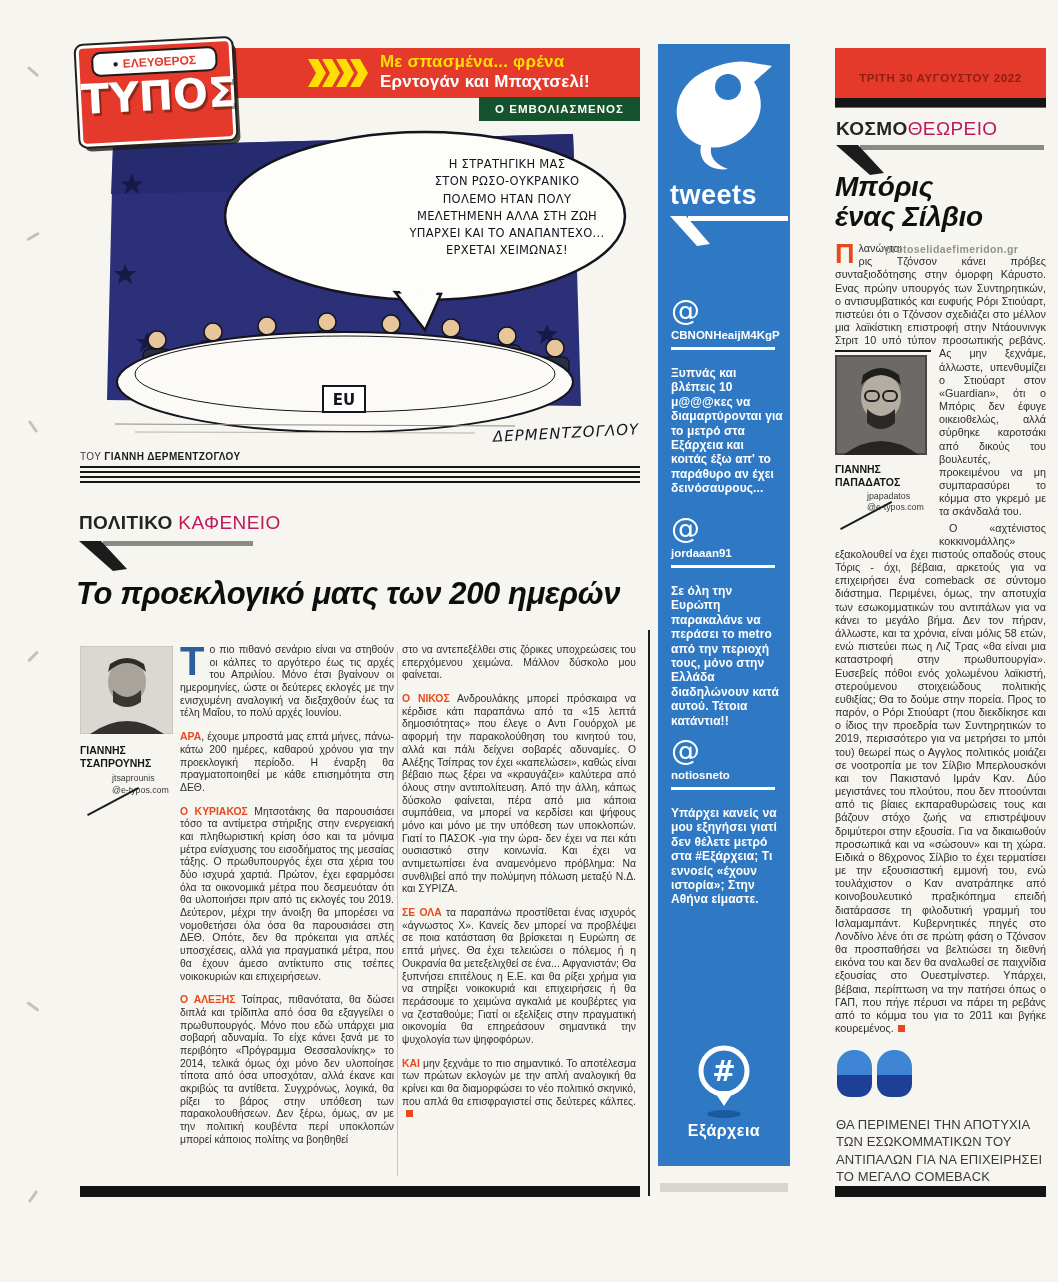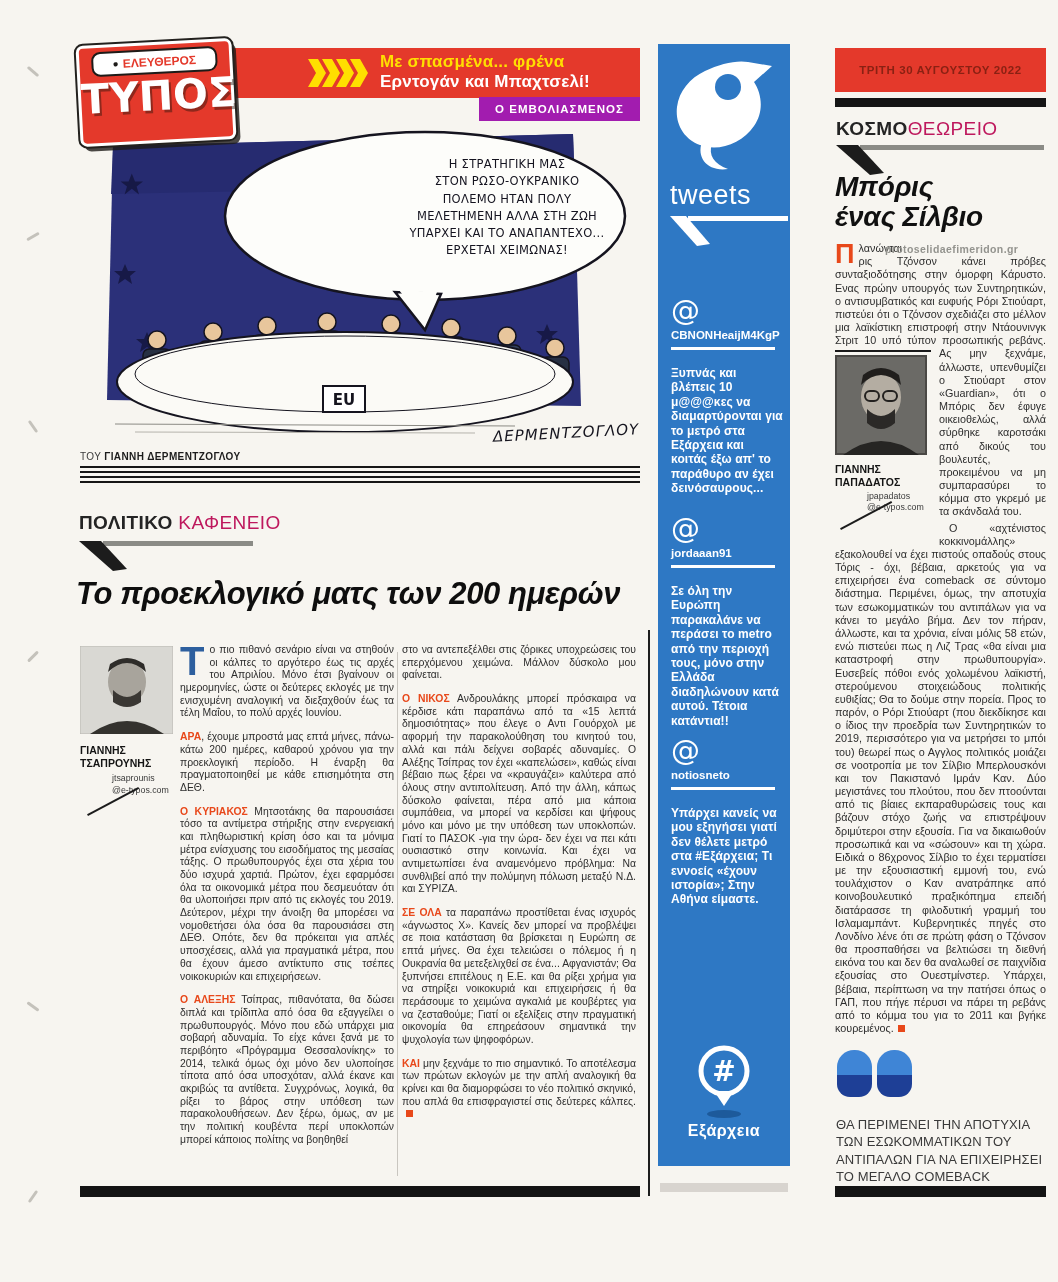--- a/index.html
+++ b/index.html
@@ -16,21 +16,21 @@
   .banner-text{position:absolute;left:262px;top:4px;line-height:1.18;font-weight:bold;font-size:17px;letter-spacing:.2px;}
   .banner-line1{color:#ffdf00;}
   .banner-line2{color:#ffffff;}
   .logo{left:78px;top:42px;width:150px;height:95px;background:#e4392b;border:3px solid #fff;border-radius:7px;
         box-shadow:0 0 0 2px #23211e,4px 5px 0 rgba(30,28,25,.8);transform:rotate(-3deg);z-index:5;}
   .logo-pill{position:absolute;left:12px;top:4px;right:12px;height:21px;background:#fff;border:2px solid #1d1b18;
              border-radius:9px;display:flex;align-items:center;justify-content:center;font-weight:bold;font-size:12px;color:#e4392b;gap:4px;}
   .logo-dot{color:#1d1b18;font-size:10px;}
   .logo-word{position:absolute;left:0;right:0;top:27px;text-align:center;color:#fff;font-weight:800;font-size:41px;
              letter-spacing:0px;text-shadow:2px 3px 0 rgba(40,20,10,.45);font-family:"DejaVu Sans","Liberation Sans",sans-serif;}
-  .kicker{left:479px;top:97px;width:161px;height:24px;background:#a21caf;color:#fff;display:flex;align-items:center;
+  .kicker{left:479px;top:97px;width:161px;height:24px;background:#14532d;color:#fff;display:flex;align-items:center;
           justify-content:center;font-weight:bold;font-size:11.5px;letter-spacing:1px;}
 
   
   .cartoon{left:95px;top:124px;width:545px;height:328px;}
   .bubble-text{position:absolute;left:262px;top:32px;width:300px;text-align:center;font-size:11.5px;font-weight:500;
                color:#14131f;line-height:1.5;font-family:"DejaVu Sans",sans-serif;letter-spacing:.3px;}
   .cartoon-sig{position:absolute;left:398px;top:300px;font-style:italic;font-size:15px;color:#16151f;
                transform:rotate(-3deg);font-family:"DejaVu Sans",sans-serif;font-weight:500;letter-spacing:1px;}
   .cartoon-credit{left:80px;top:451px;font-size:10px;color:#3a3a3a;letter-spacing:.4px;}
   .cartoon-credit b{color:#1c1c1c;}
@@ -68,32 +68,32 @@
   .endmark{display:inline-block;width:7px;height:7px;background:#e8481a;margin-left:4px;}
 
   .col-rule{left:397px;top:652px;width:1px;height:524px;background:#c9c6c0;}
   .dark-rule{left:648px;top:630px;width:2px;height:566px;background:#1d1d1d;}
   .bar-left{left:80px;top:1186px;width:560px;height:11px;background:#141414;}
   .bar-right{left:835px;top:1186px;width:211px;height:11px;background:#141414;}
   .bar-blue-gray{left:660px;top:1183px;width:128px;height:9px;background:#d8d4cf;}
 
   
   .bluecol{left:658px;top:44px;width:132px;height:1122px;background:#2e78c4;color:#fff;}
-  .tw-brand{position:absolute;left:12px;top:136px;font-size:27px;font-weight:400;letter-spacing:.5px;}
+  .tw-brand{position:absolute;left:12px;top:136px;font-size:27px;font-weight:700;letter-spacing:.5px;}
   .tw-group{position:absolute;left:13px;right:8px;}
   .tw-at{font-size:29px;font-weight:400;font-family:"DejaVu Sans",sans-serif;line-height:1;}
   .tw-handle{font-size:11.5px;font-weight:bold;margin-top:4px;}
   .tw-rule{width:104px;height:3px;background:#fff;margin-top:6px;}
   .tw-text{position:absolute;left:13px;right:7px;font-size:12px;font-weight:700;line-height:1.2;letter-spacing:.1px;}
   .pin-wrap{position:absolute;left:22px;top:1000px;}
   .pin-label{position:absolute;left:0;width:132px;top:1078px;text-align:center;font-size:16px;font-weight:800;letter-spacing:.5px;}
 
   
   .rightcol{left:835px;top:44px;width:211px;height:1160px;}
-  .datebar{position:absolute;left:0;top:4px;width:211px;height:44px;background:#e4392b;display:flex;align-items:center;justify-content:center;}
+  .datebar{position:absolute;left:0;top:4px;width:211px;height:60px;background:#e4392b;display:flex;align-items:center;justify-content:center;}
   .datebar span{font-size:11.5px;font-weight:bold;color:#8a2113;letter-spacing:.6px;}
   .datebar-strip{position:absolute;left:0;top:54px;width:211px;height:9px;background:#151515;}
   .kosmo-head{position:absolute;left:1px;top:74px;}
   .kosmo-motif{position:absolute;left:1px;top:101px;}
   .kosmo-headline{position:absolute;left:0;top:128px;font-size:28px;font-weight:800;font-style:italic;color:#101010;line-height:1.07;letter-spacing:-.3px;}
   .kosmo-body{position:absolute;left:0;top:198px;width:211px;height:800px;overflow:hidden;
               font-size:10.8px;line-height:1.22;text-align:justify;color:#2d2d2d;}
   .watermark{position:absolute;left:50px;top:1px;font-size:10.5px;font-weight:bold;color:#93938e;letter-spacing:.4px;z-index:3;}
   .kosmo-p2{display:block;text-indent:10px;margin-top:3px;}
   .quote-icon{position:absolute;left:2px;top:1006px;display:flex;gap:5px;}

